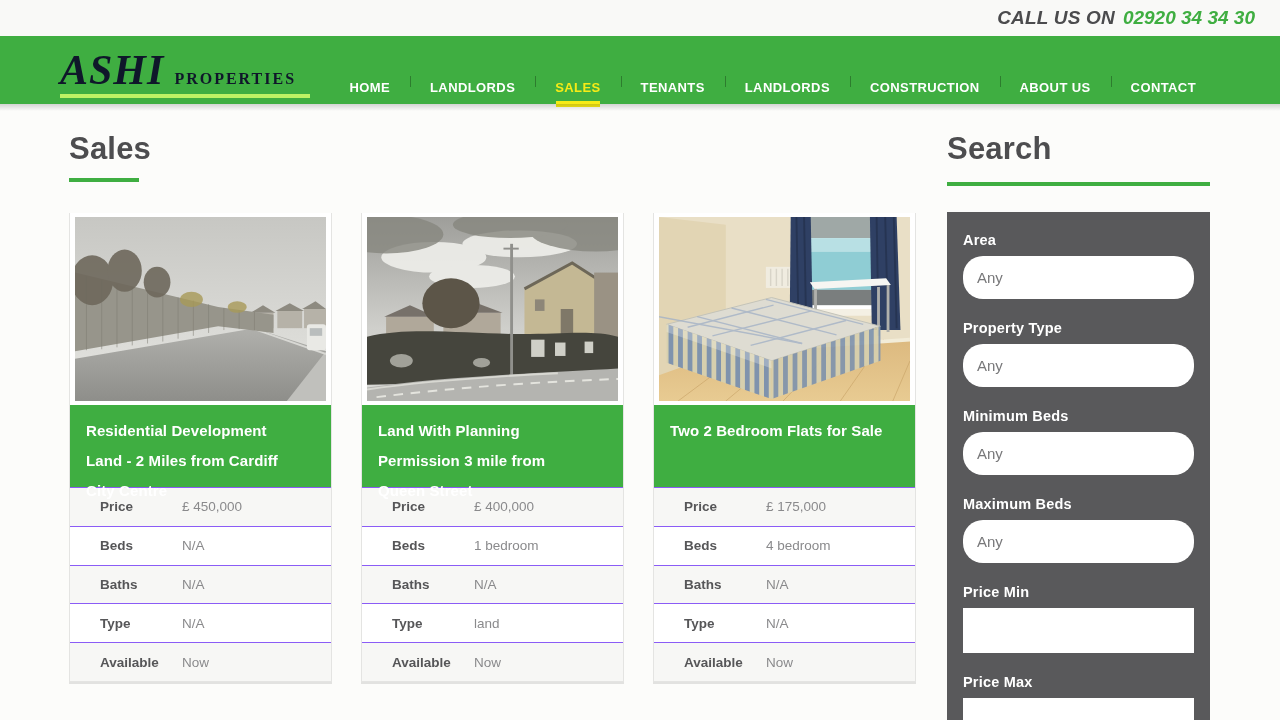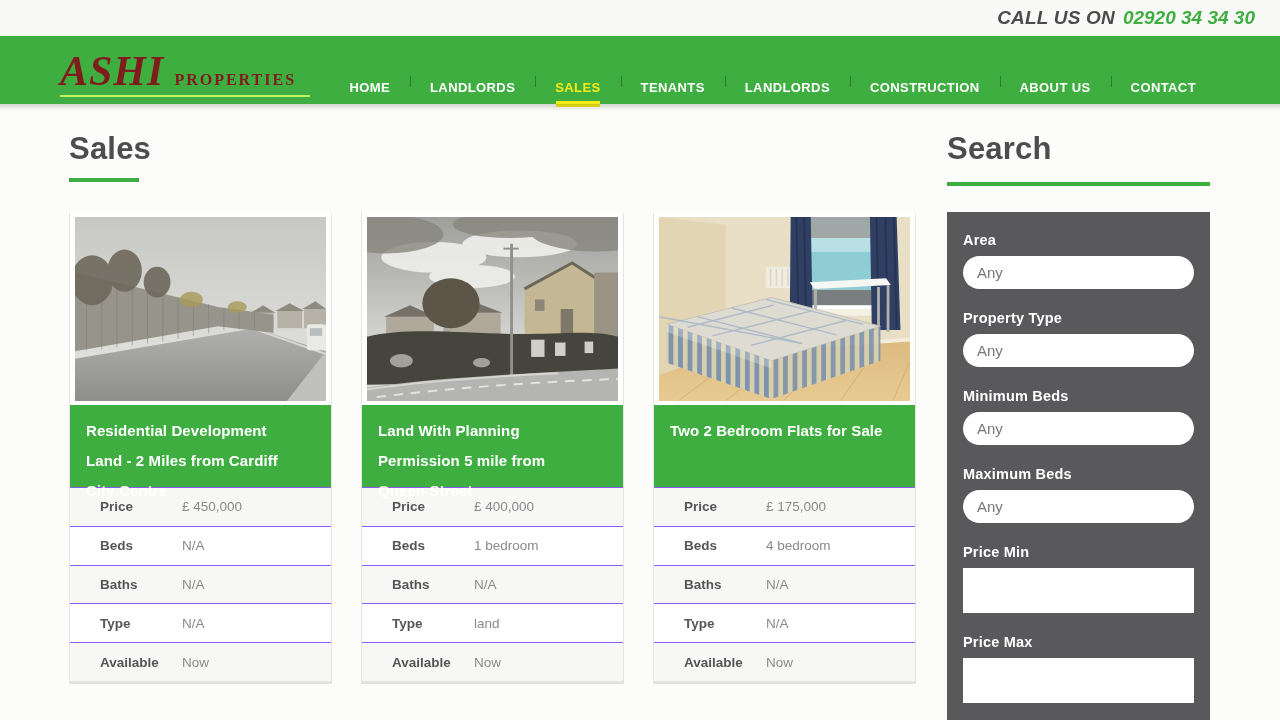--- a/index.html
+++ b/index.html
@@ -28,21 +28,21 @@
     height:68px; background:#3fae41; position:relative;
     display:flex; justify-content:space-between;
   }
   .header::after {
     content:''; position:absolute; left:0; right:0; top:68px; height:7px;
     background:linear-gradient(to bottom, rgba(0,0,0,.16), rgba(0,0,0,0));
     pointer-events:none;
   }
   .logo {
     margin-left:60px; align-self:center; padding-top:6px;
-    color:#7f1d1d; border-bottom:2px solid #bef264; padding-bottom:2px;
+    color:#0f172a; border-bottom:4px solid #bef264; padding-bottom:2px;
     display:flex; align-items:baseline; cursor:pointer; width:250px;
   }
   .logo .logo-main {
     font-family:"Liberation Serif", serif; font-style:italic; font-weight:bold;
     font-size:42px; line-height:44px; letter-spacing:1px;
   }
   .logo .logo-sub {
     font-family:"Liberation Serif", serif; font-weight:bold;
     font-size:16px; letter-spacing:2px; margin-left:10px;
   }
@@ -109,21 +109,21 @@
   .search-panel {
     margin-top:26px; background:#59595b; padding:20px 16px 24px 16px;
     min-height:520px;
   }
   .field-group { margin-bottom:21px; }
   .field-group:last-child { margin-bottom:0; }
   .field-label {
     color:#fff; font-size:14.5px; font-weight:bold; margin-bottom:8px; letter-spacing:.2px;
   }
   .field-select {
-    background:#fff; height:33px; display:flex; align-items:center;
+    background:#fff; height:43px; display:flex; align-items:center;
     padding-left:14px; font-size:15px; color:#78787a; cursor:pointer;border-radius:20px;
   }
   .field-input {
     width:100%; background:#fff; height:45px; border:none; outline:none;
     padding:0 14px; font-size:15px; color:#555; font-family:"Liberation Sans", sans-serif;
   }
 </style>
 </head>
 <body>
 
@@ -296,21 +296,21 @@
                 <rect x="197" y="131" width="11" height="14"></rect>
                 <rect x="228" y="130" width="9" height="12"></rect>
     </g>
     <rect x="150" y="28" width="3" height="140" fill="#90908c"></rect>
     <rect x="143" y="32" width="16" height="2" fill="#90908c"></rect>
     <path d="M0,192 L263,192 L263,158 C 200,162 80,166 0,178 Z" fill="#b4b4b0"></path>
     <path d="M0,180 C 70,170 140,166 200,163" stroke="#d8d8d2" stroke-width="2" fill="none"></path>
     <path d="M10,188 C 90,178 180,172 263,169" stroke="#e4e4de" stroke-width="2" stroke-dasharray="10 8" fill="none"></path>
   </svg>
           </div>
-    <div class="card-title">Land With Planning Permission 5 mile from Queen Street</div>
+    <div class="card-title">Land With Planning Permission 3 mile from Queen Street</div>
     <div class="details">
             <div class="detail-row">
     <span class="d-label">Price</span>
     <span class="d-value">£ 400,000</span>
   </div>
             <div class="detail-row">
     <span class="d-label">Beds</span>
     <span class="d-value">1 bedroom</span>
   </div>
             <div class="detail-row">

